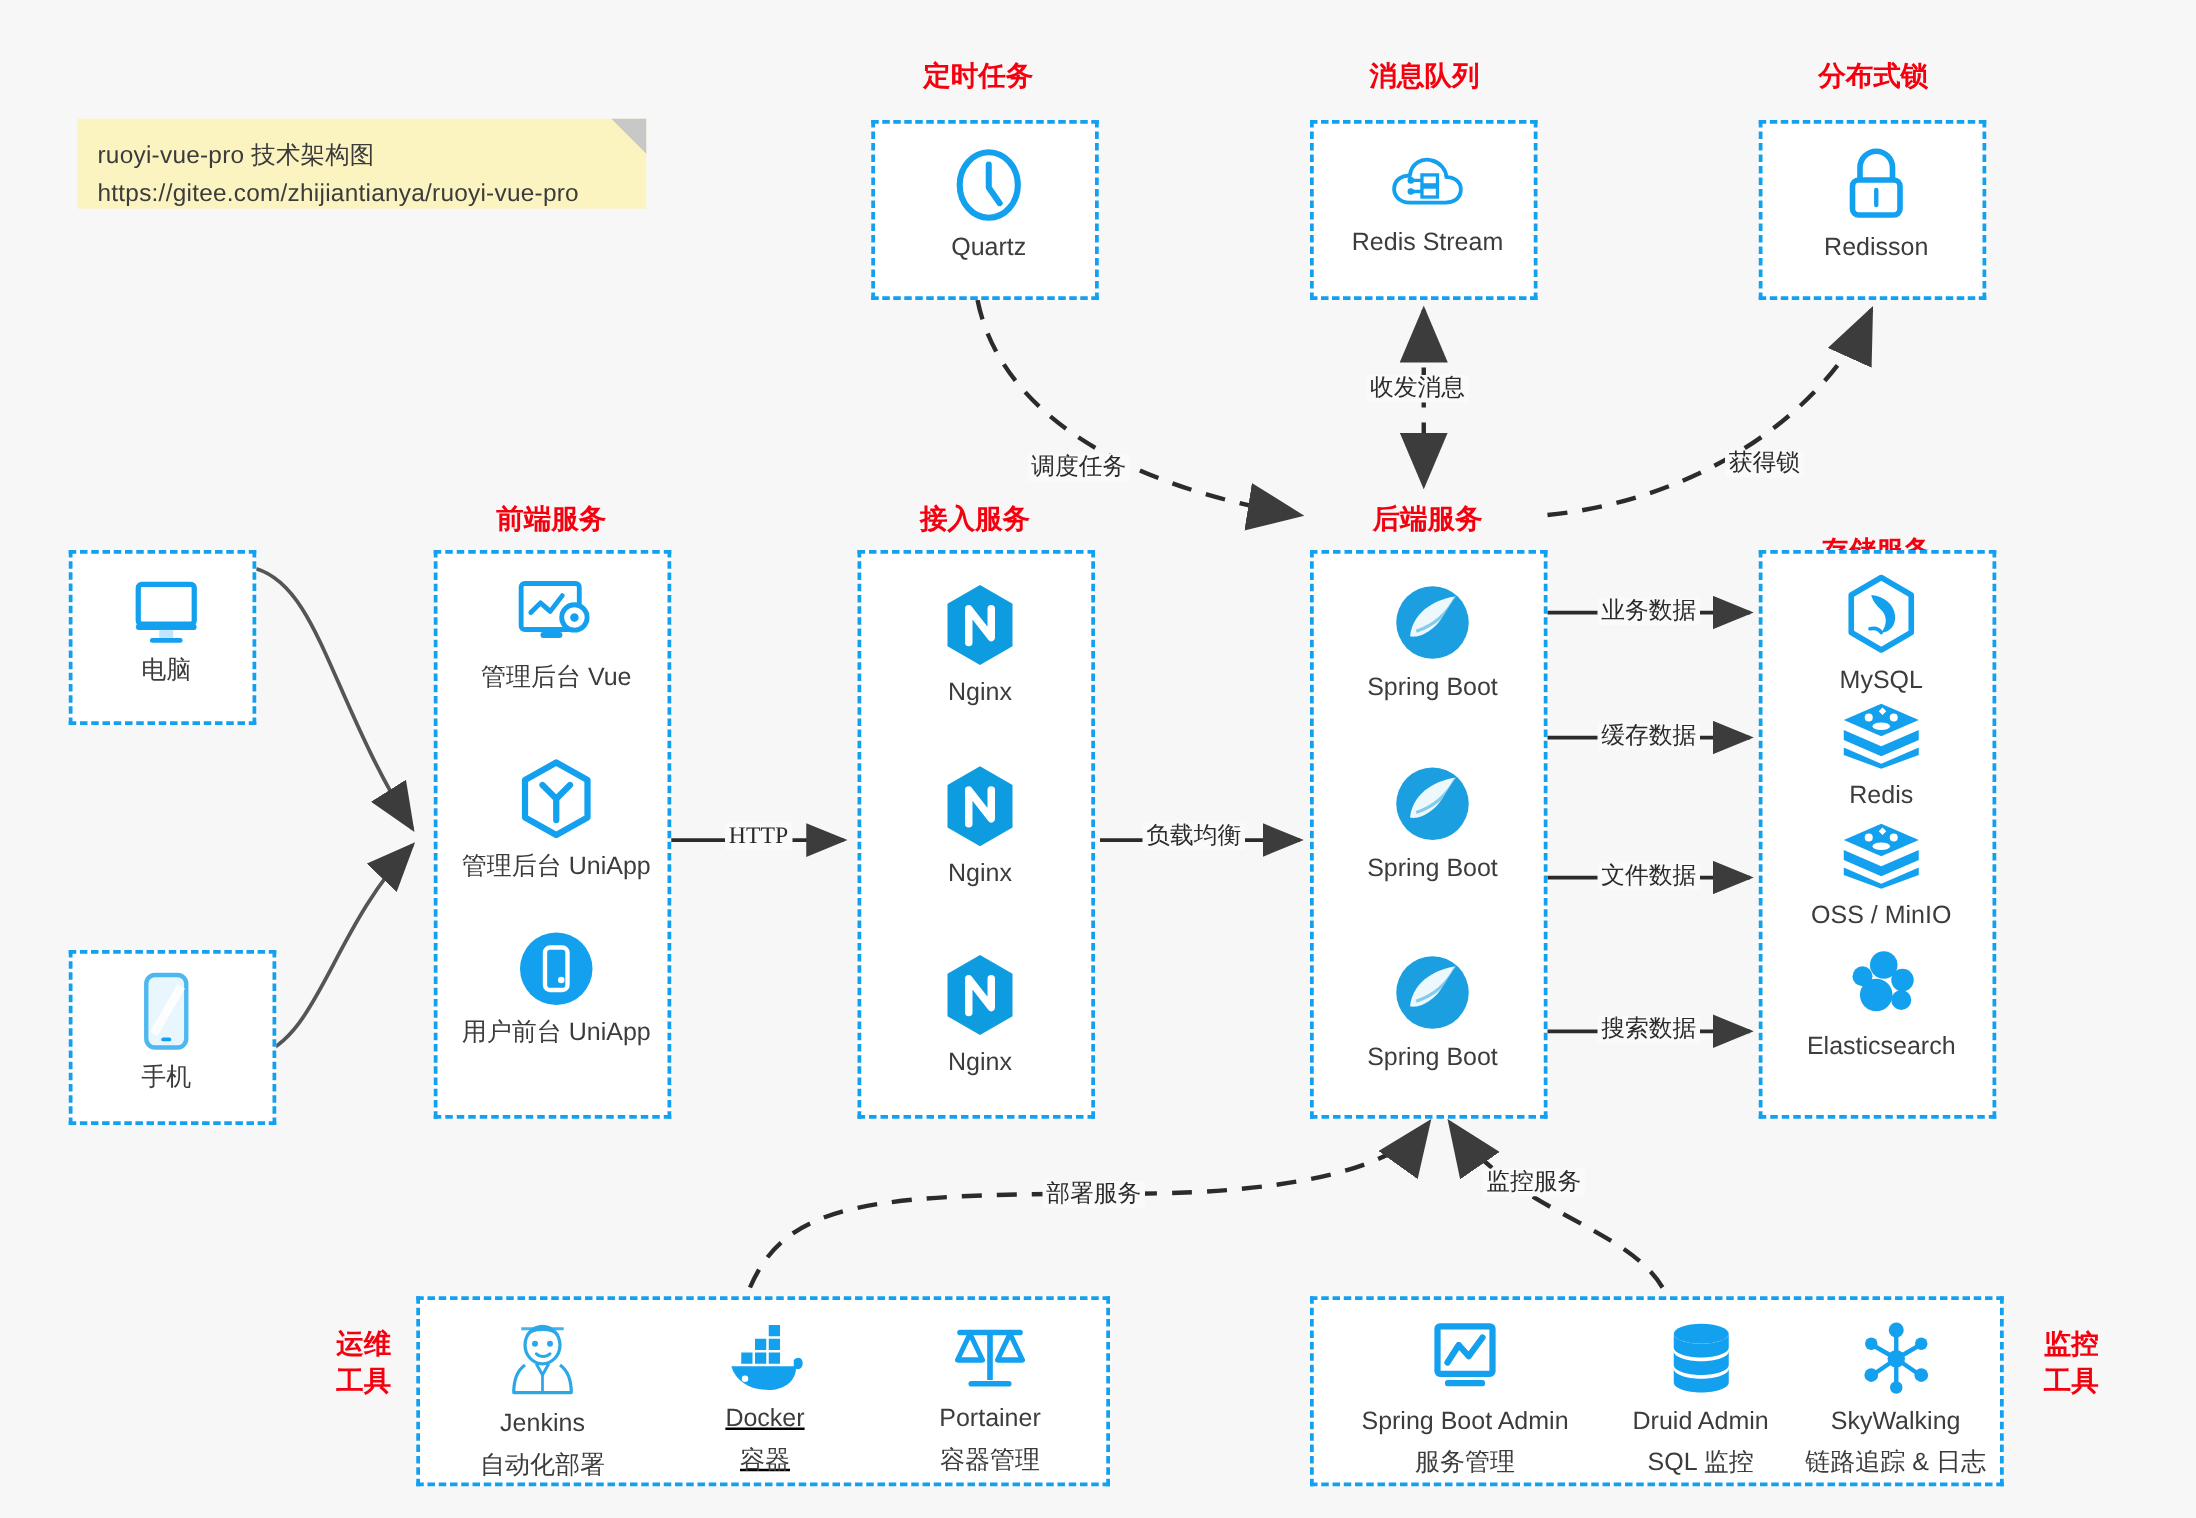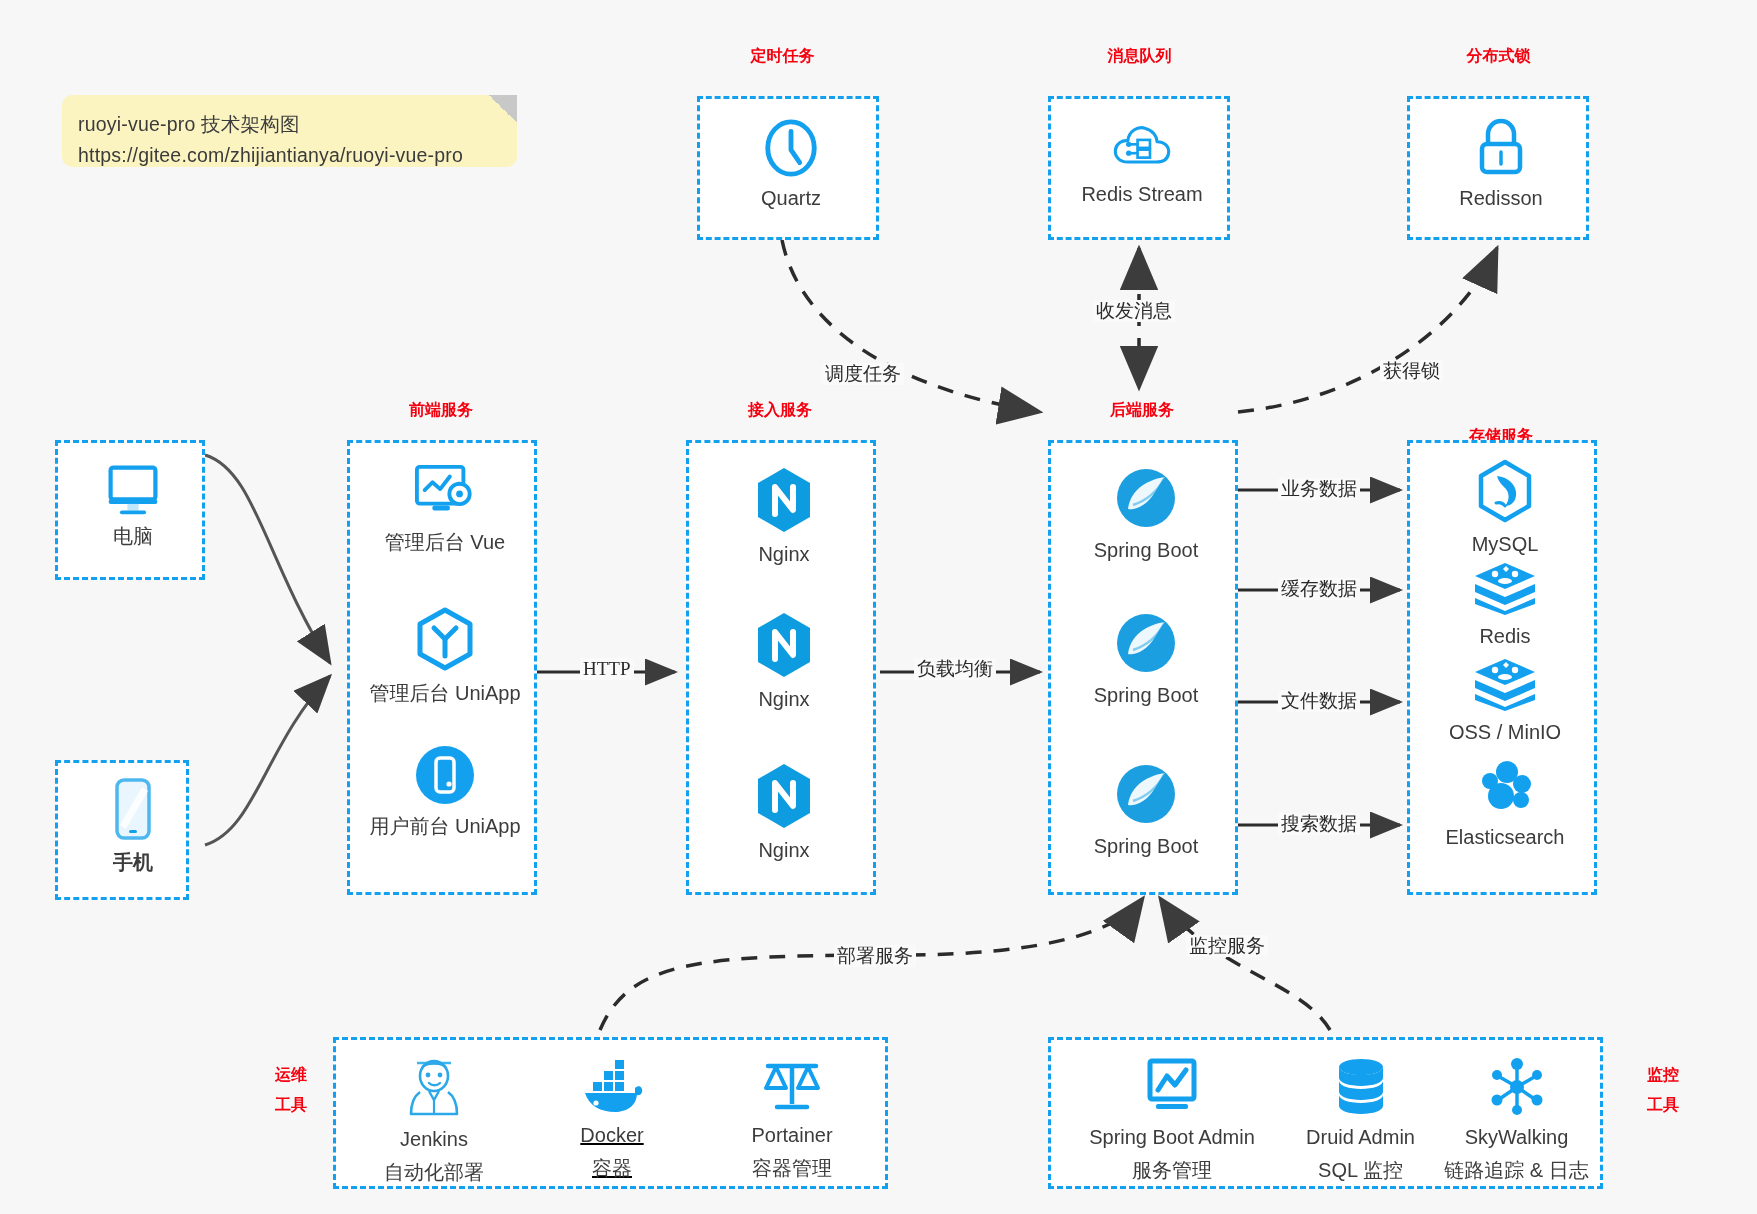--- a/index.html
+++ b/index.html
@@ -11,31 +11,31 @@
     position:relative;
   }
   #stage{position:absolute;left:0;top:0;width:1757px;height:1214px;}
   svg.edges{position:absolute;left:0;top:0;width:1757px;height:1214px;pointer-events:none;}
 
   
   .note{
     position:absolute;left:62px;top:95px;width:455px;height:72px;
     background:#fbf4c1;
     box-shadow:0 0 0 0 transparent;
-    padding:14px 16px 0 16px;box-sizing:border-box;border-radius:10px;
+    padding:14px 16px 0 16px;box-sizing:border-box;
   }
   .note .line{font-size:19.5px;color:#3b3b3b;line-height:31px;white-space:nowrap;letter-spacing:.2px;}
   .note .dogear{
     position:absolute;right:0;top:0;width:28px;height:28px;
     background:linear-gradient(225deg,#c8c8c8 0 50%,transparent 50% 100%);
   }
 
   
   .ghead{
-    position:absolute;color:#f5000f;font-weight:bold;font-size:16px;
+    position:absolute;color:#f5000f;font-weight:bold;font-size:22px;
     white-space:nowrap;text-align:center;
   }
   .ghead.side{line-height:30px;}
 
   
   .dbox{
     position:absolute;
     background:#ffffff;
     border:3.5px dashed #13a0ef;
     box-sizing:border-box;
@@ -148,21 +148,21 @@
       <svg class="ico" width="60" height="56" viewBox="0 0 64 60">
         <rect x="8" y="7" width="48" height="34" rx="3" fill="none" stroke="#13a0ef" stroke-width="4.5"></rect>
         <rect x="6" y="41" width="52" height="5" rx="2" fill="#13a0ef"></rect>
         <rect x="26" y="46" width="12" height="7" fill="#bfe6fa"></rect>
         <rect x="18" y="53" width="28" height="4" rx="2" fill="#13a0ef"></rect>
       </svg>
       <div class="cap">电脑</div>
     </div>
   </div>
 
-  <div class="dbox" style="left:55px;top:760px;width:134px;height:140px;font-weight:bold;">
+  <div class="dbox" style="left:55px;top:760px;width:166px;height:140px;">
     <div class="node" style="left:0;top:14px;width:150px;">
       <svg class="ico" width="44" height="66" viewBox="0 0 44 66">
         <rect x="6" y="3" width="32" height="58" rx="7" fill="#eaf6fd" stroke="#4db8f0" stroke-width="3.5"></rect>
         <path d="M12 50 L34 12" stroke="#ffffff" stroke-width="7" opacity=".85"></path>
         <rect x="18" y="53" width="8" height="3" rx="1.5" fill="#13a0ef"></rect>
       </svg>
       <div class="cap">手机</div>
     </div>
   </div>
 

